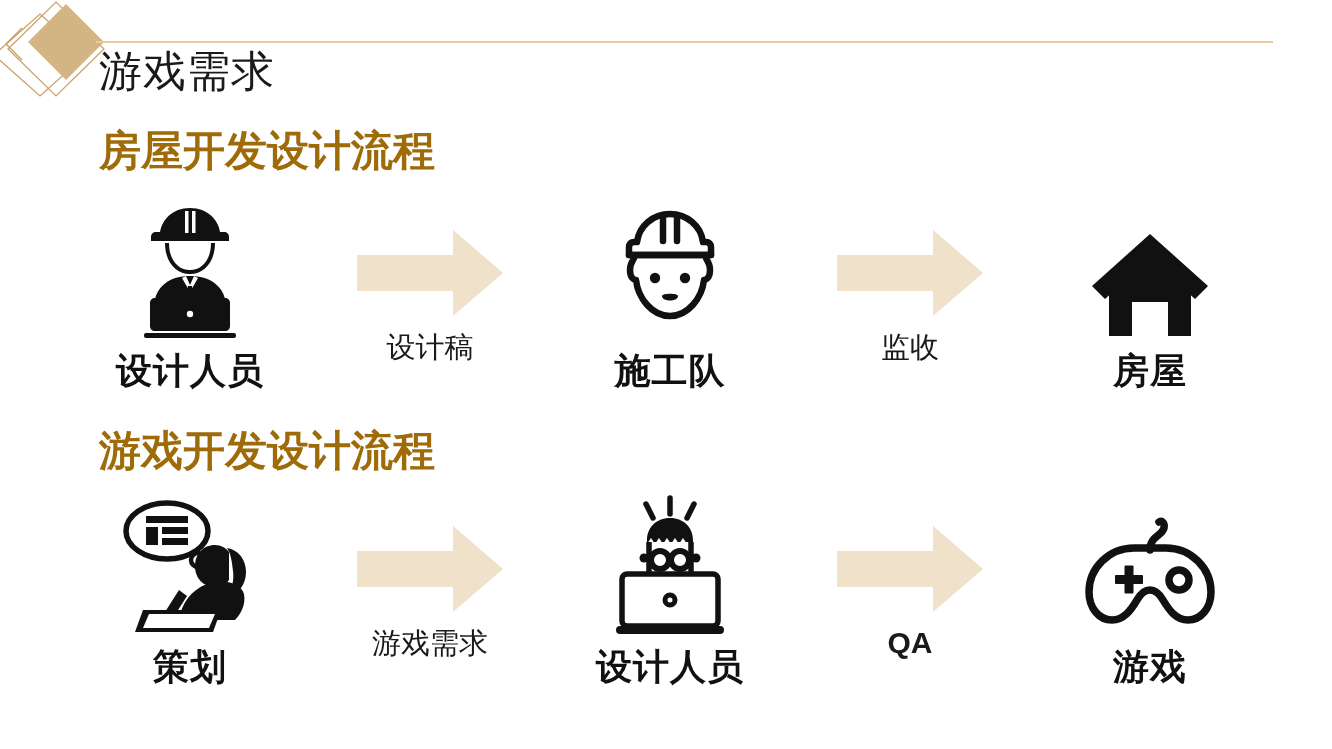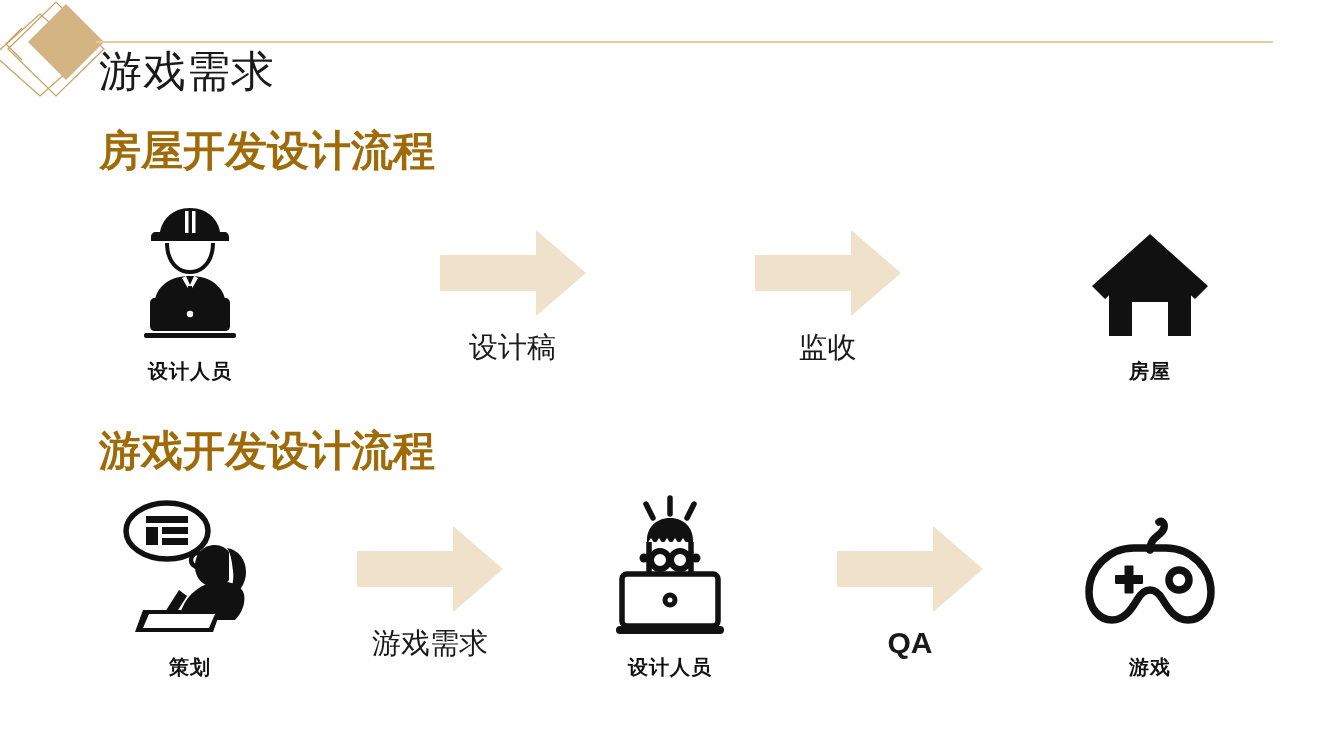--- a/index.html
+++ b/index.html
@@ -67,21 +67,21 @@
   }
   .node .art {
     height:150px;
     display:flex;
     align-items:flex-end;
     justify-content:center;
   }
   .node .art svg { display:block; }
   .node .node-label {
     margin-top:12px;
-    font-size:20px;
+    font-size:36px;
     line-height:34px;
     font-weight:bold;
     color:#111;
     letter-spacing:1px;
     white-space:nowrap;
   }
 
   .edge {
     width:185px;
     display:flex;
@@ -152,20 +152,42 @@
       <div class="node-label">设计人员</div>
     </div>
 
     <div class="edge">
       <svg class="arrow" width="146" height="86" viewBox="0 0 146 86">
         <path d="M0 25 L96 25 L96 0 L146 43 L96 86 L96 61 L0 61 Z" fill="#EFE1CA"></path>
       </svg>
       <div class="edge-label">设计稿</div>
     </div>
 
+    <div class="node">
+      <div class="art">
+        <svg width="120" height="140" viewBox="0 0 120 140">
+          <g fill="none" stroke="#111" stroke-width="6.5" stroke-linejoin="round" stroke-linecap="round">
+
+            <path d="M24 56 C24 58 20 60 20 68 C20 76 24 78 26 78 C28 96 42 114 60 114 C78 114 92 96 94 78 C96 78 100 76 100 68 C100 60 96 58 96 56"></path>
+
+            <path d="M19 53 L19 45 C19 42 21 40 24 40 L27 40 C29 24 43 12 60 12 C77 12 91 24 93 40 L96 40 C99 40 101 42 101 45 L101 53 Z" fill="#fff"></path>
+
+            <path d="M53 14 L53 39 M67 14 L67 39"></path>
+
+            <path d="M19 53 L101 53"></path>
+          </g>
+          <g fill="#111">
+            <circle cx="45" cy="76" r="5.2"></circle>
+            <circle cx="75" cy="76" r="5.2"></circle>
+            <path d="M52 94 C52 91 68 91 68 94 C68 100 52 100 52 94 Z"></path>
+          </g>
+        </svg>
+      </div>
+      <div class="node-label">施工队</div>
+    </div>
 
     <div class="edge">
       <svg class="arrow" width="146" height="86" viewBox="0 0 146 86">
         <path d="M0 25 L96 25 L96 0 L146 43 L96 86 L96 61 L0 61 Z" fill="#EFE1CA"></path>
       </svg>
       <div class="edge-label">监收</div>
     </div>
 
     <div class="node">
       <div class="art">

